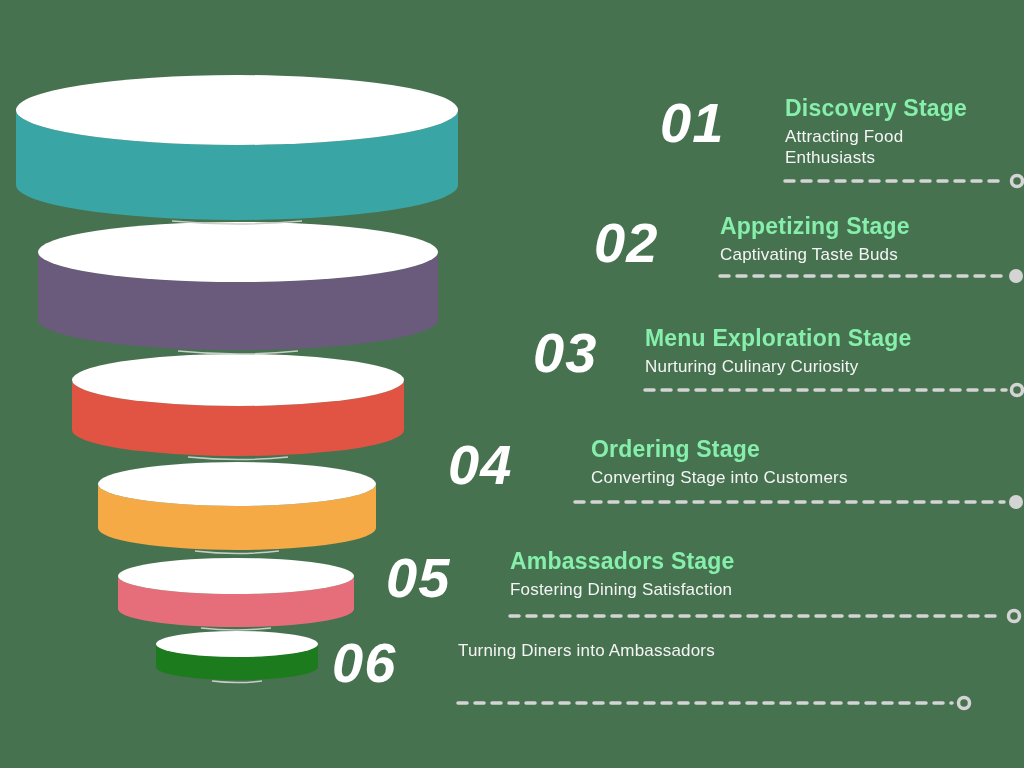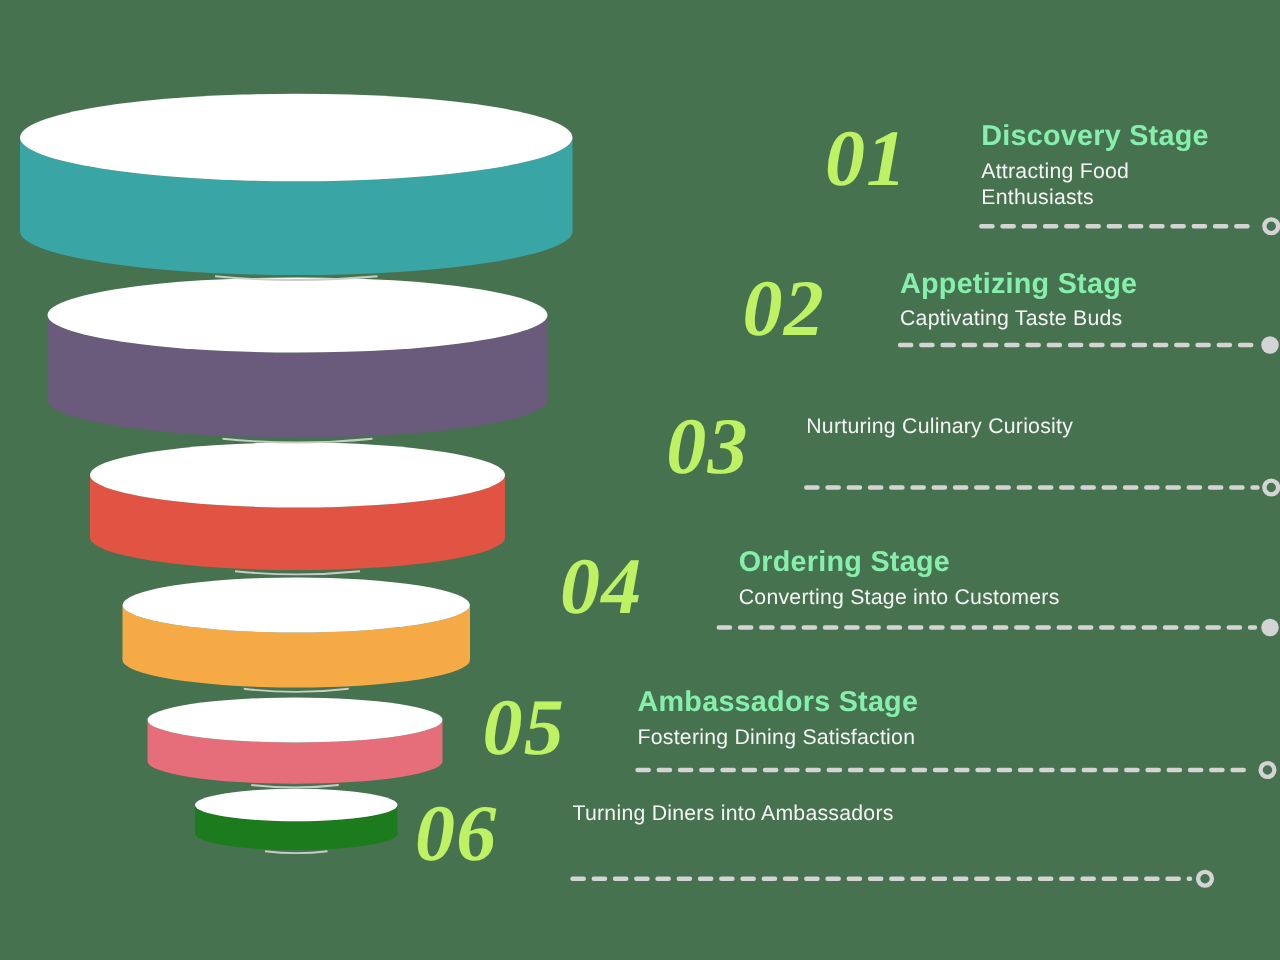--- a/index.html
+++ b/index.html
@@ -5,27 +5,26 @@
   html,body{margin:0;padding:0;}
   #stage-canvas{
     position:relative;
     width:1024px;height:768px;
     overflow:hidden;
     font-family:"Liberation Sans", sans-serif;
   }
   #funnel-svg{position:absolute;left:0;top:0;}
   .stage-num{
     position:absolute;
-    font-size:64px;
+    font-size:56px;
     font-weight:bold;
     font-style:italic;
     line-height:1;
-    color:#bef264;
+    color:#ffffff;
     letter-spacing:1px;
-    font-family:Liberation Serif, serif;
   }
   .stage-label{position:absolute;}
   .stage-title{
     font-size:23px;
     font-weight:bold;
     line-height:26px;
     color:#86efac;
     white-space:nowrap;
     letter-spacing:0.2px;
   }
@@ -111,20 +110,21 @@
   </div>
 
   <div class="stage-num" style="left:594px;top:215px;">02</div>
   <div class="stage-label" style="left:720px;top:213px;">
     <div class="stage-title">Appetizing Stage</div>
     <div class="stage-desc">Captivating Taste Buds</div>
   </div>
 
   <div class="stage-num" style="left:516px;top:325px;margin-left:17px;">03</div>
   <div class="stage-label" style="left:645px;top:325px;">
+    <div class="stage-title">Menu Exploration Stage</div>
     <div class="stage-desc">Nurturing Culinary Curiosity</div>
   </div>
 
   <div class="stage-num" style="left:448px;top:437px;">04</div>
   <div class="stage-label" style="left:575px;top:436px;margin-left:16px;">
     <div class="stage-title">Ordering Stage</div>
     <div class="stage-desc">Converting Stage into Customers</div>
   </div>
 
   <div class="stage-num" style="left:386px;top:550px;">05</div>

